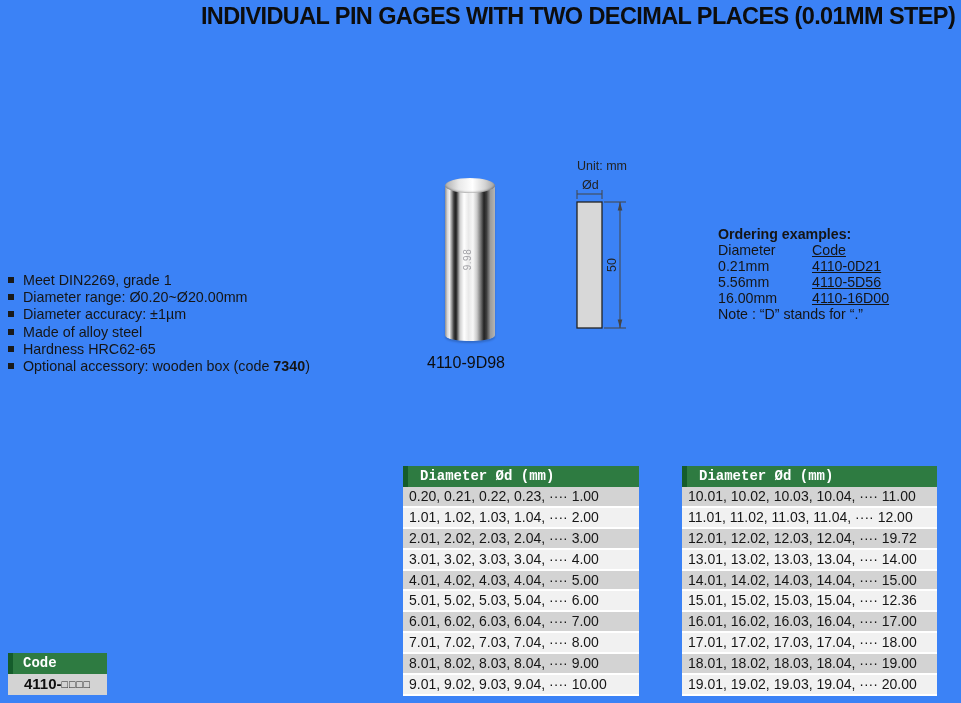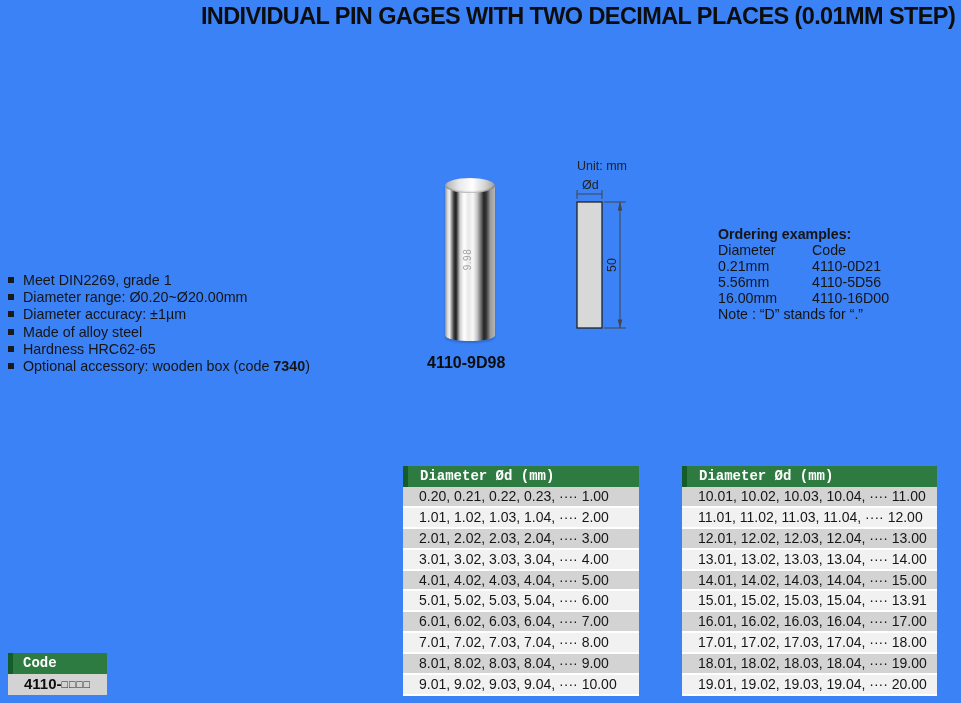--- a/index.html
+++ b/index.html
@@ -30,45 +30,45 @@
   }
   .pin-cap {
     position:absolute; left:0; top:-1px; width:50px; height:15px; border-radius:50%;
     background:linear-gradient(90deg,#aeaeae,#e9e9e9 28%,#ffffff 55%,#d4d4d4 80%,#9f9f9f);
     box-shadow:inset 0 -1px 2px rgba(0,0,0,0.3);
   }
   .pin-marking {
     position:absolute; left:12px; top:75px; transform:rotate(-90deg);
     font-size:10px; color:#8d8d93; opacity:0.8; letter-spacing:0.5px; white-space:nowrap;
   }
-  .pin-label { position:absolute; left:427px; top:354px; font-size:16px; font-weight:700; color:#0d0d0d; }
+  .pin-label { position:absolute; left:427px; top:354px; font-size:16px; font-weight:400; color:#0d0d0d; }
   
   .drawing { position:absolute; left:556px; top:153px; }
   .dtext { font-family:"Liberation Sans", sans-serif; font-size:12.5px; fill:#222; }
   .dline { stroke:#444; stroke-width:1; fill:none; }
   
   .ordering { position:absolute; left:718px; top:226px; font-size:14.2px; color:#151515; }
   .ord-heading { font-weight:700; height:16px; line-height:16px; }
-  .ord-row { height:16px; line-height:16px; }
+  .ord-row { height:16px; line-height:16px;text-decoration:underline; }
   .ord-c1 { display:inline-block; width:94px; }
   .ord-note { height:16px; line-height:16px; }
   
   .dtable { position:absolute; top:466px; }
   .t1 { left:403px; width:236px; }
   .t2 { left:682px; width:255px; }
   .thead {
     height:21px; line-height:21px; box-sizing:border-box;
     background:var(--green,#2e7b41); border-left:5px solid var(--green-dark,#155c2b);
     color:#fff; font-weight:700; font-size:14px; padding-left:12px;
     box-shadow:0 2px 0 rgba(10,40,20,0.55);
     font-family:Liberation Mono, monospace;
   }
   .trow {
     height:20.9px; line-height:18.9px; box-sizing:border-box;
-    border-bottom:2px solid #fff; padding-left:16px; font-size:14px; color:#161616;
+    border-bottom:2px solid #fff; padding-left:6px; font-size:14px; color:#161616;
     white-space:nowrap;
   }
   .trow.dark { background:var(--row-dark,#d3d3d3); }
   .trow.light { background:var(--row-light,#f1f1f1); }
   
   .codebox { position:absolute; left:8px; top:653px; width:99px; }
   .codebox .thead { padding-left:10px; }
   .codeval {
     height:21px; line-height:20px; box-sizing:border-box; background:var(--row-dark,#d3d3d3);
     padding-left:16px; font-size:15px; color:#0f0f0f; white-space:nowrap;
@@ -154,24 +154,24 @@
         <div class="trow dark">8.01, 8.02, 8.03, 8.04, ···· 9.00</div>
         <div class="trow light">9.01, 9.02, 9.03, 9.04, ···· 10.00</div>
       </div>
   </div>
 
   <div class="dtable t2">
     <div class="thead">Diameter Ød (mm)</div>
     <div class="rows">
         <div class="trow dark">10.01, 10.02, 10.03, 10.04, ···· 11.00</div>
         <div class="trow light">11.01, 11.02, 11.03, 11.04, ···· 12.00</div>
-        <div class="trow dark">12.01, 12.02, 12.03, 12.04, ···· 13.00</div>
+        <div class="trow dark">12.01, 12.02, 12.03, 12.04, ···· 19.72</div>
         <div class="trow light">13.01, 13.02, 13.03, 13.04, ···· 14.00</div>
         <div class="trow dark">14.01, 14.02, 14.03, 14.04, ···· 15.00</div>
-        <div class="trow light">15.01, 15.02, 15.03, 15.04, ···· 13.91</div>
+        <div class="trow light">15.01, 15.02, 15.03, 15.04, ···· 12.36</div>
         <div class="trow dark">16.01, 16.02, 16.03, 16.04, ···· 17.00</div>
         <div class="trow light">17.01, 17.02, 17.03, 17.04, ···· 18.00</div>
         <div class="trow dark">18.01, 18.02, 18.03, 18.04, ···· 19.00</div>
         <div class="trow light">19.01, 19.02, 19.03, 19.04, ···· 20.00</div>
       </div>
   </div>
 
   <div class="codebox">
     <div class="thead">Code</div>
     <div class="codeval"><b>4110-</b><span class="sq">□□□□</span></div>

